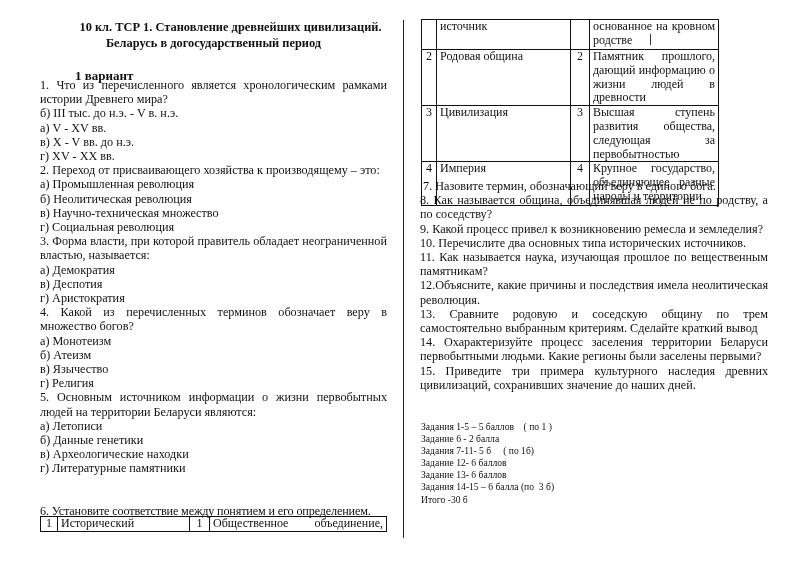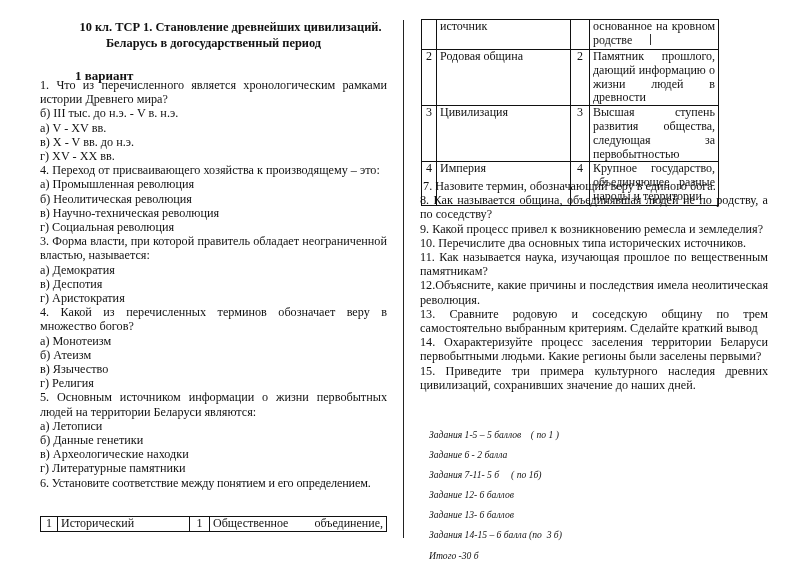--- a/index.html
+++ b/index.html
@@ -19,45 +19,45 @@
   .q { text-align: justify; text-align-last: left; margin: 0; }
   .opt { margin: 0; white-space: nowrap; }
   table { border-collapse: collapse; font-size: 12px; line-height: 13.8px; }
   td { border: 1.2px solid #111; vertical-align: top; padding: 0 3px; }
   td.n { text-align: center; padding: 0; }
   td.just { text-align: justify; text-align-last: left; }
   .ltable { position: absolute; left: 40px; top: 516px; width: 347px; }
   .rtable { position: absolute; left: 421px; top: 19px; width: 298px; }
   .rq { position: absolute; left: 420px; top: 179px; width: 348px; font-size: 12.2px; line-height: 14.2px; }
   .scores { position: absolute; left: 421px; top: 421px; font-size: 9.6px; line-height: 12.1px; }
-  .scores p { margin: 8px; white-space: pre; font-style: italic; }
+  .scores p { margin: 0; white-space: pre; }
   .caret { display: inline-block; width: 1px; height: 11px; background: #333; margin-left: 18px; vertical-align: -1px; }
 </style>
 </head>
 <body>
 
 <div class="title">
   <span class="l1">10 кл. ТСР 1.    Становление древнейших цивилизаций.</span>
   <span class="l2">Беларусь в догосударственный период</span>
 </div>
 <div class="variant">1 вариант</div>
 
 <div class="qblock">
   <div>
     <p class="q">1. Что из перечисленного является хронологическим рамками истории Древнего мира?</p>
     <p class="opt">б) III тыс. до н.э. - V в. н.э.</p>
     <p class="opt">а) V - XV вв.</p>
     <p class="opt">в) X - V вв. до н.э.</p>
     <p class="opt">г) XV - XX вв.</p>
   </div>
   <div>
-    <p class="q">4. Переход от присваивающего хозяйства к производящему – это:</p>
+    <p class="q">2. Переход от присваивающего хозяйства к производящему – это:</p>
     <p class="opt">а) Промышленная революция</p>
     <p class="opt">б) Неолитическая революция</p>
-    <p class="opt">в) Научно-техническая революция</p>
+    <p class="opt">в) Научно-техническая множество</p>
     <p class="opt">г) Социальная революция</p>
   </div>
   <div>
     <p class="q">3. Форма власти, при которой правитель обладает неограниченной властью, называется:</p>
     <p class="opt">а) Демократия</p>
     <p class="opt">в) Деспотия</p>
     <p class="opt">г) Аристократия</p>
   </div>
   <div>
     <p class="q">4. Какой из перечисленных терминов обозначает веру в множество богов?</p>
@@ -66,21 +66,21 @@
     <p class="opt">в) Язычество</p>
     <p class="opt">г) Религия</p>
   </div>
   <div>
     <p class="q">5. Основным источником информации о жизни первобытных людей на территории Беларуси являются:</p>
     <p class="opt">а) Летописи</p>
     <p class="opt">б) Данные генетики</p>
     <p class="opt">в) Археологические находки</p>
     <p class="opt">г) Литературные памятники</p>
   </div>
-  <p class="opt" style="letter-spacing:-0.15px;">6. Установите соответствие между понятием и его определением.</p>
+  <p class="opt" style="letter-spacing:-0.15px;margin-top:28px;">6. Установите соответствие между понятием и его определением.</p>
 </div>
 
 <table class="ltable">
   <colgroup>
       <col style="width:17px">
       <col style="width:132px">
       <col style="width:20px">
       <col>
     </colgroup>
   <tbody>

